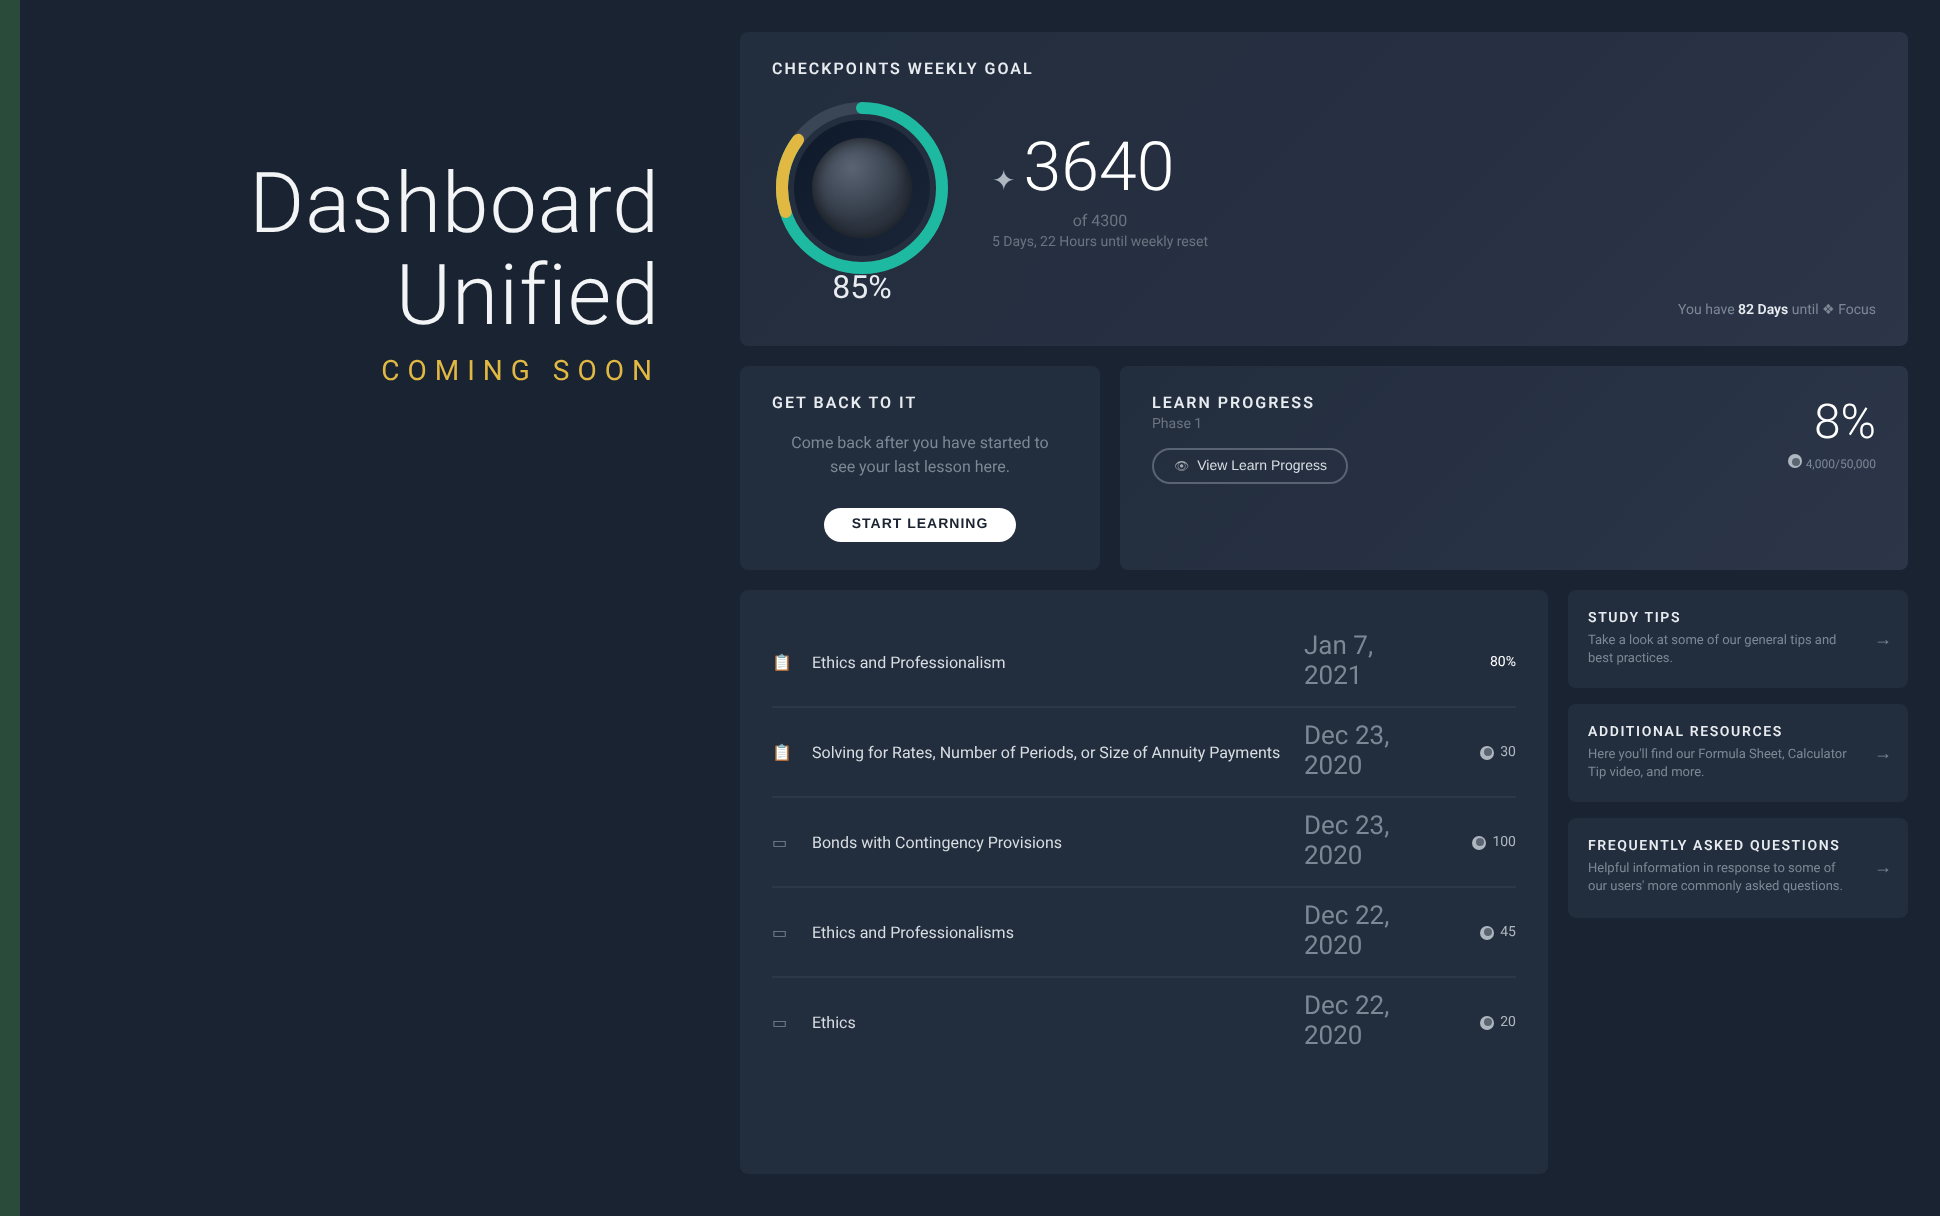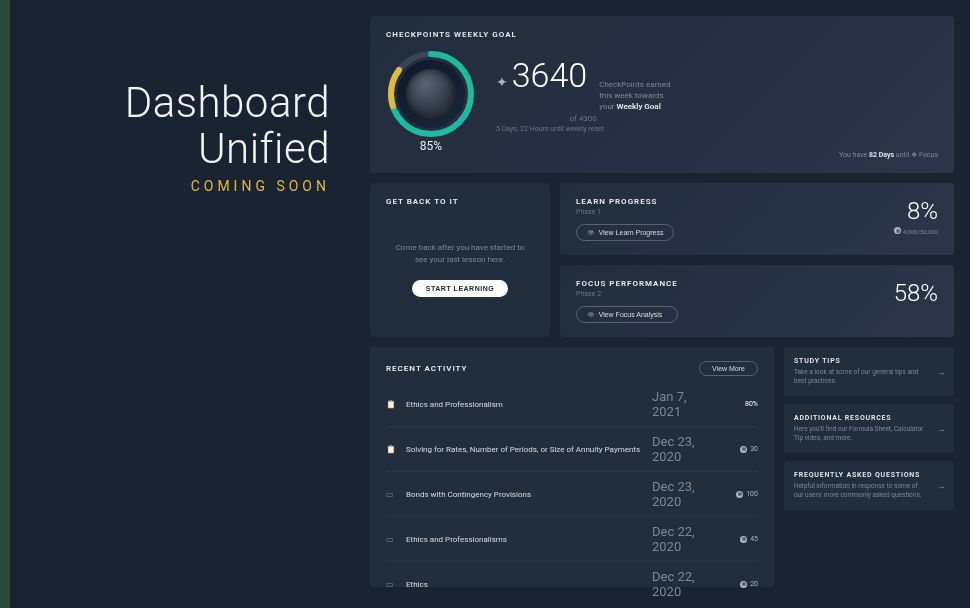--- a/index.html
+++ b/index.html
@@ -14,21 +14,21 @@
   .card-title { font-size: 8px; letter-spacing: 1px; color: #e8ecf0; font-weight: 600; margin-bottom: 10px; }
   .goal-card { display: flex; flex-direction: column; background: linear-gradient(135deg, #222d3d 0%, #273042 55%, #2c3648 100%); }
   .goal-body { display: flex; align-items: center; gap: 20px; }
   .ring-wrap { position: relative; width: 90px; height: 90px; flex-shrink: 0; }
   .ring-wrap svg { width: 90px; height: 90px; transform: rotate(-90deg); }
   .ring-bg { stroke: #3a4556; stroke-width: 6; fill: none; }
   .ring-prog { stroke: #1db9a0; stroke-width: 6; fill: none; stroke-linecap: round; }
   .ring-accent { stroke: #e0b842; stroke-width: 6; fill: none; stroke-linecap: round; }
   .ring-img { position: absolute; top: 11px; left: 11px; width: 68px; height: 68px; border-radius: 50%; background: linear-gradient(135deg,#0e1a2a,#1a2638); overflow:hidden; display:flex; align-items:center; justify-content:center; }
   .ring-img::before { content:""; width:50px;height:50px;border-radius:50%;background: radial-gradient(circle at 40% 30%, #5a6474, #2e3642 60%); box-shadow: inset 0 0 8px rgba(0,0,0,.6); }
-  .ring-pct { position: absolute; bottom: -14px; left: 50%; transform: translateX(-50%); font-size: 12px; color: #e8ecf0; }
+  .ring-pct { position: absolute; bottom: -14px; left: 50%; transform: translateX(-50%); font-size: 16px; color: #e8ecf0; }
   .points { display: flex; align-items: baseline; gap: 4px; }
   .star { font-size: 14px; color: #aeb6c0; }
   .points-big { font-size: 34px; font-weight: 300; color: #ffffff; }
   .points-meta { font-size: 8px; color: #7d8896; margin-left: 8px; line-height: 1.4; }
   .points-meta .em { color: #e8ecf0; font-weight: 600; }
   .points-of { font-size: 8px; color: #6b7480; margin-top: 2px; text-align: center; }
   .points-reset { font-size: 7px; color: #6b7480; margin-top: 2px; }
   .tip { margin-left: auto; max-width: 180px; font-size: 11px; font-weight: 300; line-height: 1.4; color: #d8dde2; }
   .goal-foot { text-align: right; font-size: 7px; color: #7d8896; margin-top: 12px; }
   .goal-foot .em { color: #e8ecf0; font-weight: 600; }
@@ -90,25 +90,20 @@
             <circle class="ring-prog" cx="45" cy="45" r="40" stroke-dasharray="213 251"></circle>
             <circle class="ring-accent" cx="45" cy="45" r="40" stroke-dasharray="38 251" stroke-dashoffset="-176"></circle>
           </svg>
           <div class="ring-img"></div>
           <div class="ring-pct">85%</div>
         </div>
         <div>
           <div class="points">
             <span class="star">✦</span>
             <span class="points-big">3640</span>
-            <div class="points-meta">
-              <div>CheckPoints earned</div>
-              <div>this week towards</div>
-              <div><span>your </span><span class="em">Weekly Goal</span></div>
-            </div>
           </div>
           <div class="points-of">of 4300</div>
           <div class="points-reset">5 Days, 22 Hours until weekly reset</div>
         </div>
       </div>
       <div class="goal-foot">
         <span>You have </span><span class="em">82 Days</span><span> until </span>
         <span>❖</span>
         <span>Focus</span>
       </div>
@@ -130,39 +125,25 @@
             <button class="btn-outline">View Learn Progress</button>
           </div>
           <div class="prog-right">
             <div class="pct">8%</div>
             <div class="sub-xs">
               <span class="coin"></span>
               <span>4,000/50,000</span>
             </div>
           </div>
         </div>
-        <div class="card prog-card">
-          <div class="prog-left">
-            <div class="prog-title">FOCUS PERFORMANCE</div>
-            <div class="prog-sub">Phase 2</div>
-            <button class="btn-outline">View Focus Analysis</button>
-          </div>
-          <div class="prog-right">
-            <div class="pct">58%</div>
-          </div>
-        </div>
       </div>
     </div>
 
     <div class="bottom-row">
       <div class="card recent">
-        <div class="recent-head">
-          <div class="card-title" style="margin-bottom:0">RECENT ACTIVITY</div>
-          <button class="btn-more">View More</button>
-        </div>
         <div class="activity-list" id="activity-list">
             <div class="act-row">
               <span class="act-icon">📋</span>
               <span class="act-title">Ethics and Professionalism</span>
               <span class="act-date">Jan 7, 2021</span>
               <span class="act-score act-score-em">80%</span>
             </div>
             <div class="act-row">
               <span class="act-icon">📋</span>
               <span class="act-title">Solving for Rates, Number of Periods, or Size of Annuity Payments</span>

